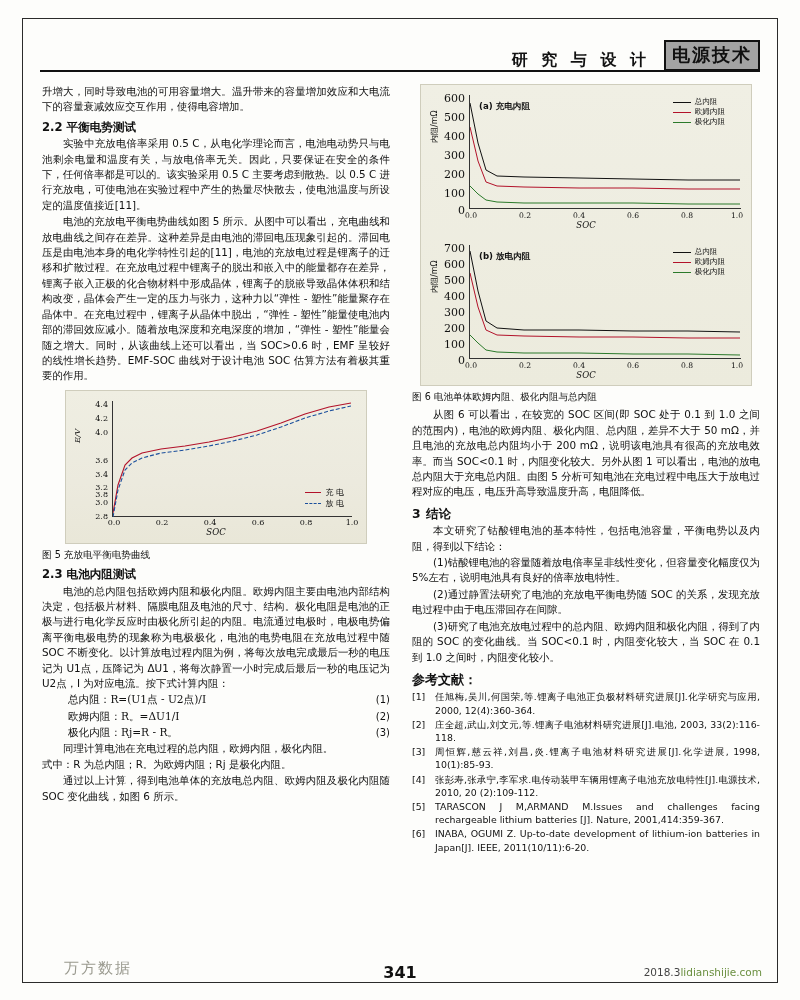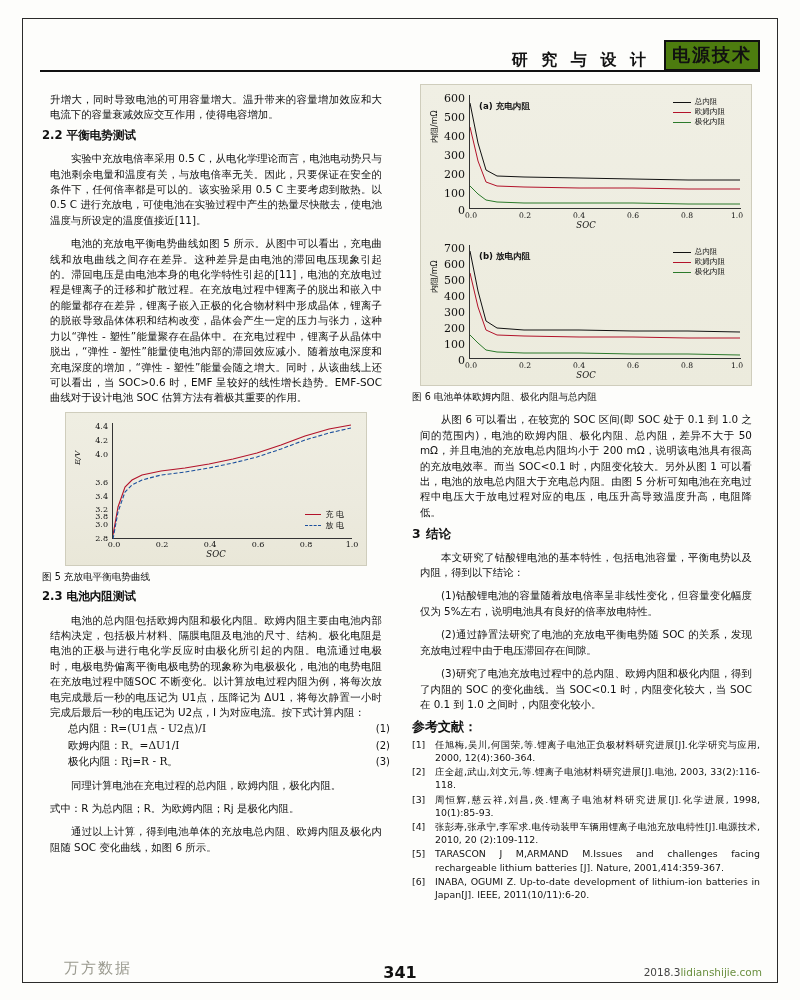--- a/index.html
+++ b/index.html
@@ -32,33 +32,33 @@
     position:absolute; right:0; top:0; display:flex; align-items:flex-end; gap:14px;
   }
   .header-cn {
     font-family:"DejaVu Serif", serif;
     font-size:16px; letter-spacing:4px; color:#111; font-weight:700;
   }
   .header-journal {
     font-family:"DejaVu Serif", serif;
     font-size:18px; font-weight:700; color:#111;
     border:2px solid #111; padding:1px 6px 2px 6px; letter-spacing:2px;
-    background:#4d7c0f;
+    background:#a3a3a3;
   }
 
   
   .col {
     position:absolute; top:84px; width:348px;
     font-size:10.4px; line-height:15.4px; text-align:justify;
     color:#111;
   }
   .col-left { left:42px; }
   .col-right { left:412px; }
 
-  p { margin:8px; }
+  p { margin:0; }
   .indent { text-indent:21px; }
   .sec-head {
     font-size:12.4px; font-weight:700; margin:6px 0 2px 0; letter-spacing:0.5px;
   }
   .sec-head2 {
     font-size:11.6px; font-weight:700; margin:5px 0 1px 0;
   }
   .body-text { margin-bottom:1px; }
 
   

